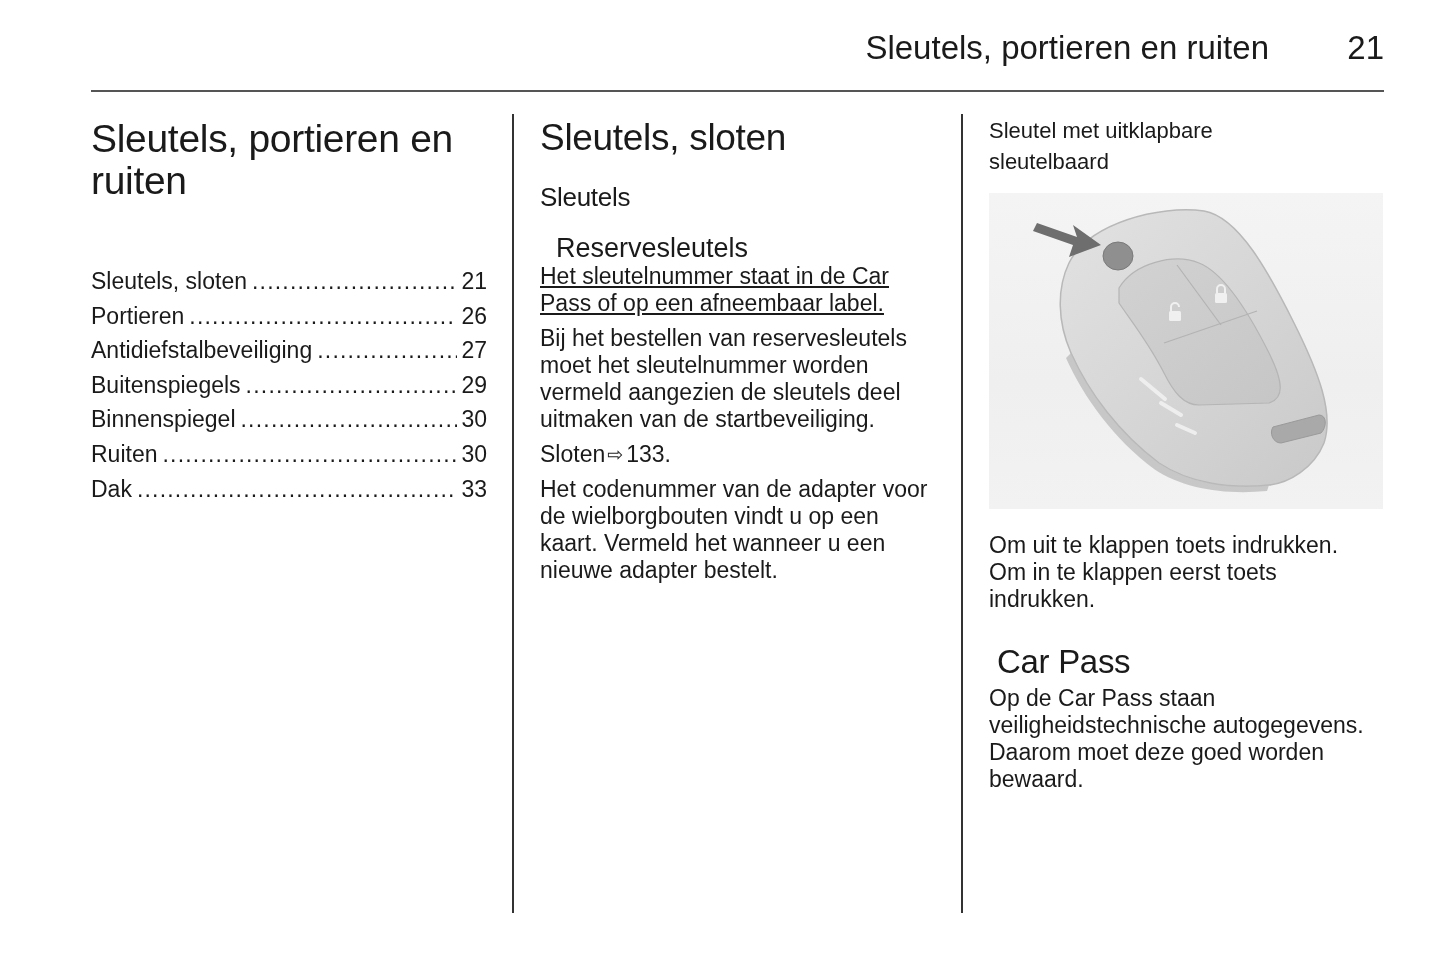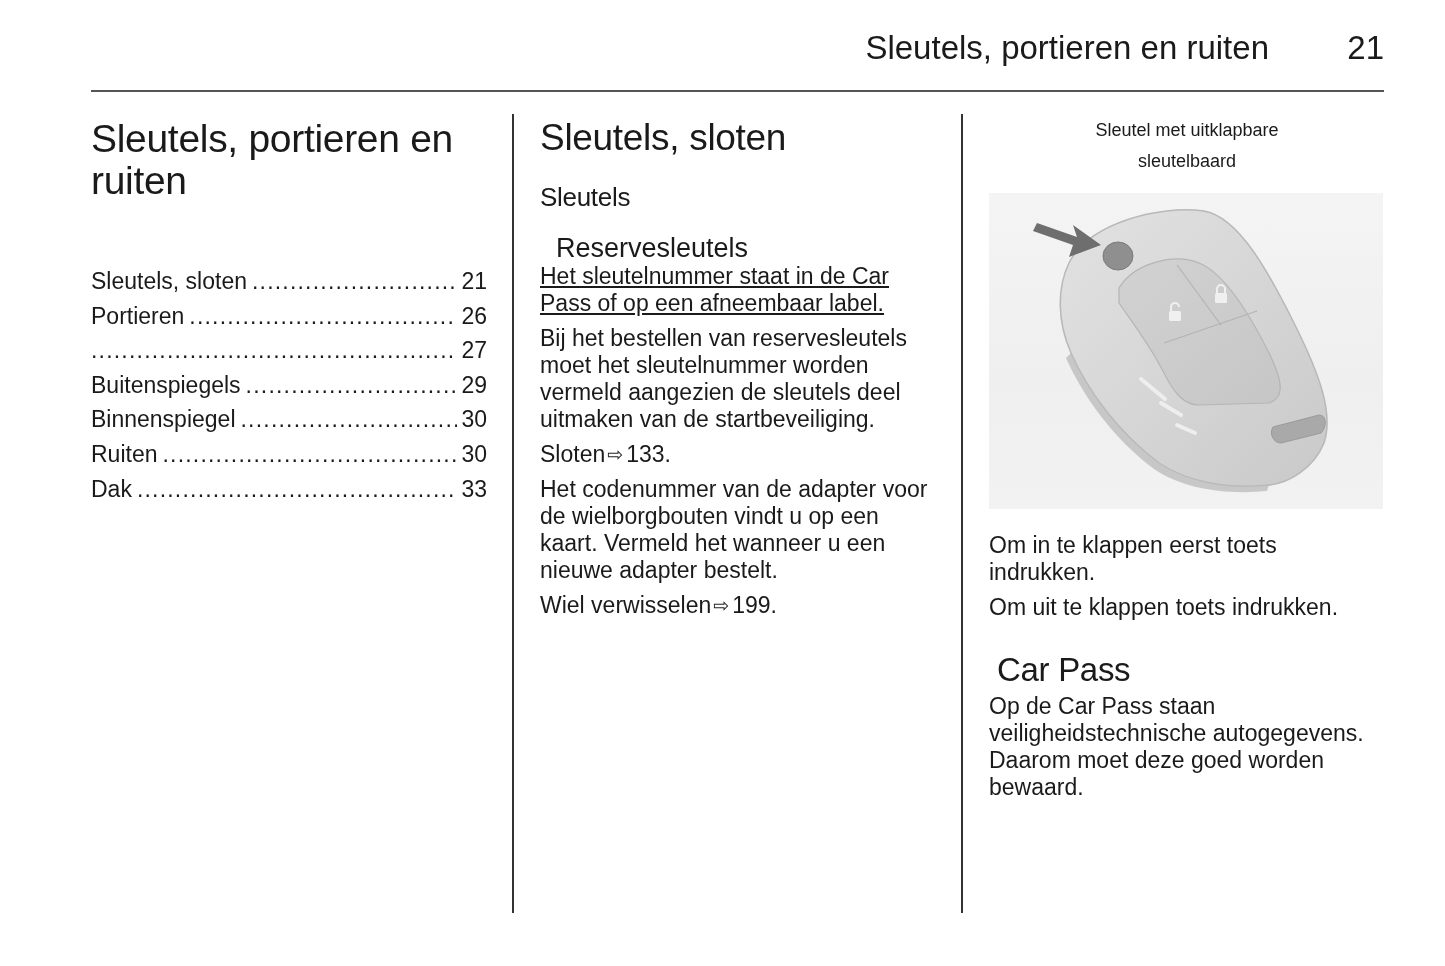--- a/index.html
+++ b/index.html
@@ -108,25 +108,24 @@
       font-weight: normal;
       letter-spacing: -0.3px;
     }
     .h3 {
       font-size: 27px;
       line-height: 30px;
       margin: 17px 0 0 16px;
       font-weight: normal;
     }
     .h3-right {
-      font-size: 18px;
+      font-size: 22px;
       line-height: 31px;
       margin: 1px 0 0 0;
       font-weight: normal;
-      text-align: center;
     }
     .para {
       font-size: 23px;
       line-height: 27px;
       margin: 0 0 8px 0;
     }
     .para-first { margin-top: 0; text-decoration: underline; }
     .ref-arrow {
       display: inline-block;
       font-size: 19px;
@@ -181,20 +180,21 @@
       <span class="toc-label">Sleutels, sloten</span>
       <span class="toc-dots"></span>
       <span class="toc-page">21</span>
     </li>
     <li class="toc-item">
       <span class="toc-label">Portieren</span>
       <span class="toc-dots"></span>
       <span class="toc-page">26</span>
     </li>
     <li class="toc-item">
+      <span class="toc-label">Antidiefstalbeveiliging</span>
       <span class="toc-dots"></span>
       <span class="toc-page">27</span>
     </li>
     <li class="toc-item">
       <span class="toc-label">Buitenspiegels</span>
       <span class="toc-dots"></span>
       <span class="toc-page">29</span>
     </li>
     <li class="toc-item">
       <span class="toc-label">Binnenspiegel</span>
@@ -217,23 +217,20 @@
 <div class="col col-2">
   <h2 class="h1">Sleutels, sloten</h2>
   <h3 class="h2">Sleutels</h3>
   <h4 class="h3">Reservesleutels</h4>
   <p class="para para-first">Het sleutelnummer staat in de Car Pass of op een afneembaar label.</p>
   <p class="para">Bij het bestellen van reservesleutels moet het sleutelnummer worden vermeld aangezien de sleutels deel uitmaken van de startbeveiliging.</p>
   <p class="para">
     <span>Sloten</span><span class="ref-arrow">⇨</span><span>133.</span>
   </p>
   <p class="para">Het codenummer van de adapter voor de wielborgbouten vindt u op een kaart. Vermeld het wanneer u een nieuwe adapter bestelt.</p>
-  <p class="para">
-    <span>Wiel verwisselen</span><span class="ref-arrow">⇨</span><span>199.</span>
-  </p>
 </div>
 
 <div class="col col-3">
   <h3 class="h3-right">
     <span>Sleutel met uitklapbare</span><br>
     <span>sleutelbaard</span>
   </h3>
 
   <div class="figure">
     <svg width="394" height="316" viewBox="0 0 394 316">
@@ -274,19 +271,19 @@
 
       <path d="M 152 186 L 176 206 M 172 210 L 192 222 M 188 232 L 206 240" stroke="#eeeeee" stroke-width="4" stroke-linecap="round"></path>
 
       <g>
         <path d="M 48 30 L 88 44 L 84 32 L 112 52 L 80 64 L 84 52 L 44 38 Z" fill="#6e6e6e"></path>
       </g>
     </svg>
   </div>
 
   <div class="col3-body">
+    <p class="para" style="margin-bottom:0;">Om uit te klappen toets indrukken.</p>
     <p class="para">Om in te klappen eerst toets indrukken.</p>
-    <p class="para" style="margin-bottom:0;">Om uit te klappen toets indrukken.</p>
 
     <h3 class="h2-carpass">Car Pass</h3>
     <p class="para">Op de Car Pass staan veiligheidstechnische autogegevens. Daarom moet deze goed worden bewaard.</p>
   </div>
 </div>
 
 </body></html>

